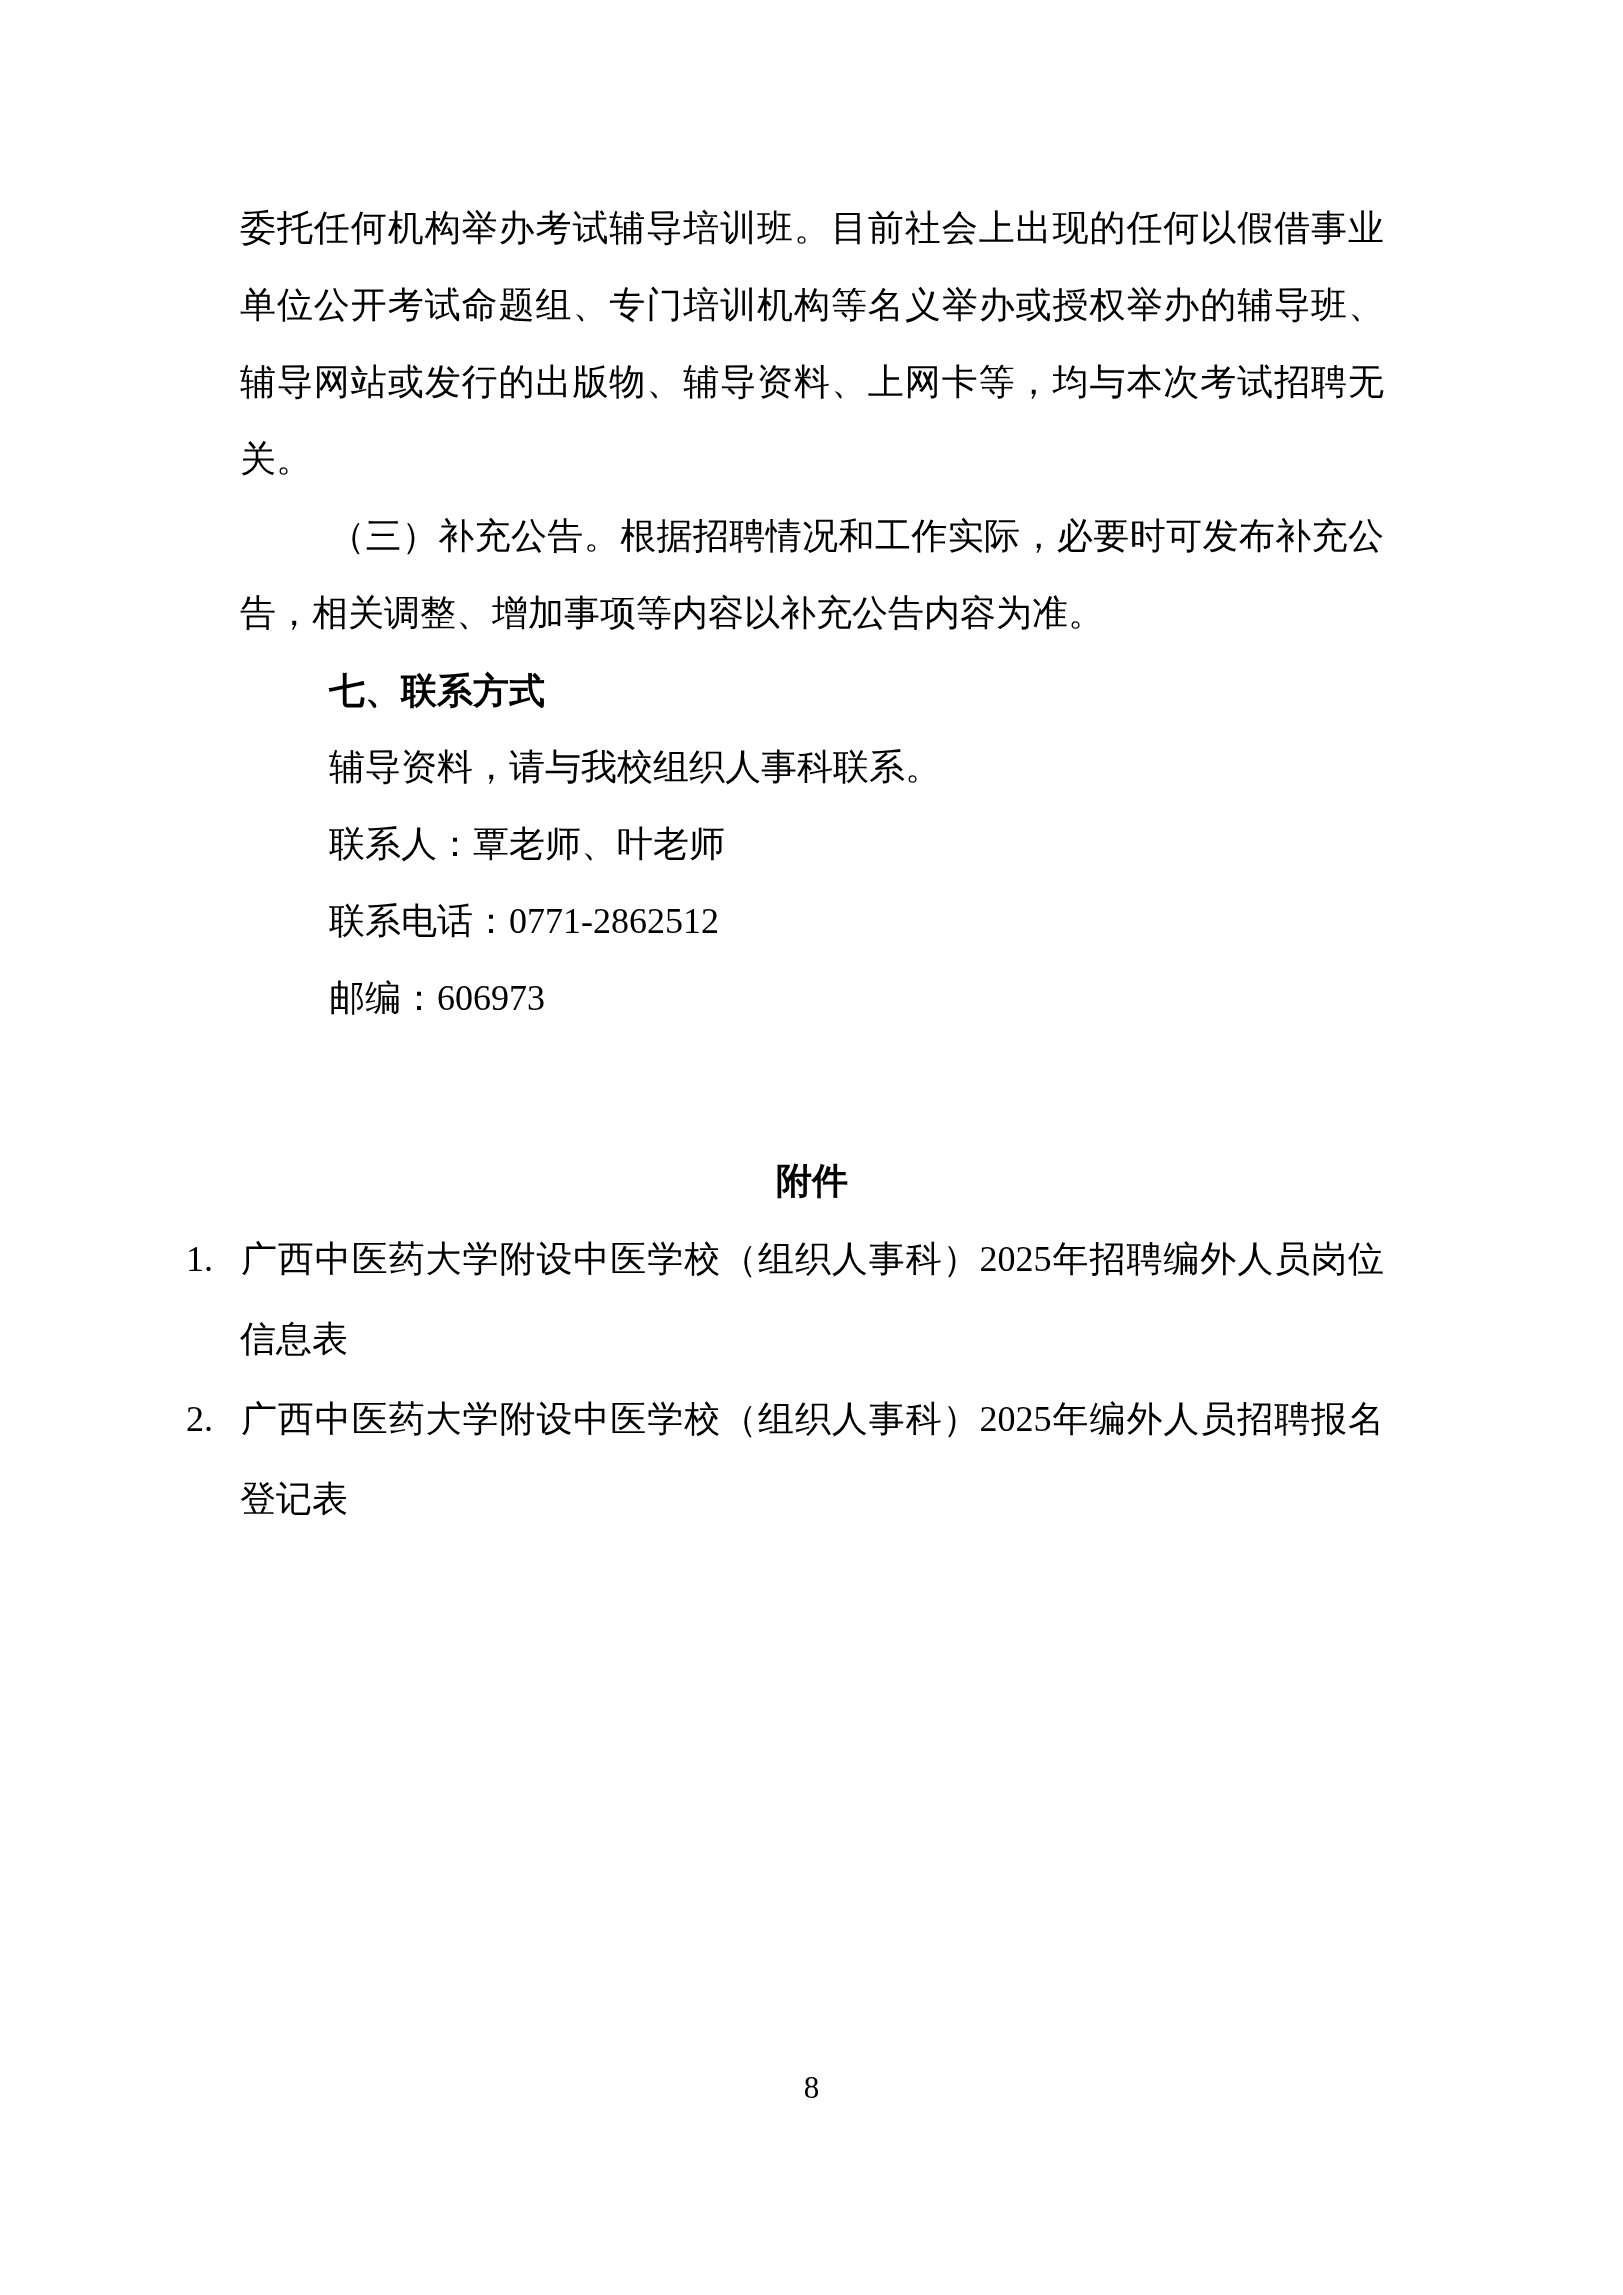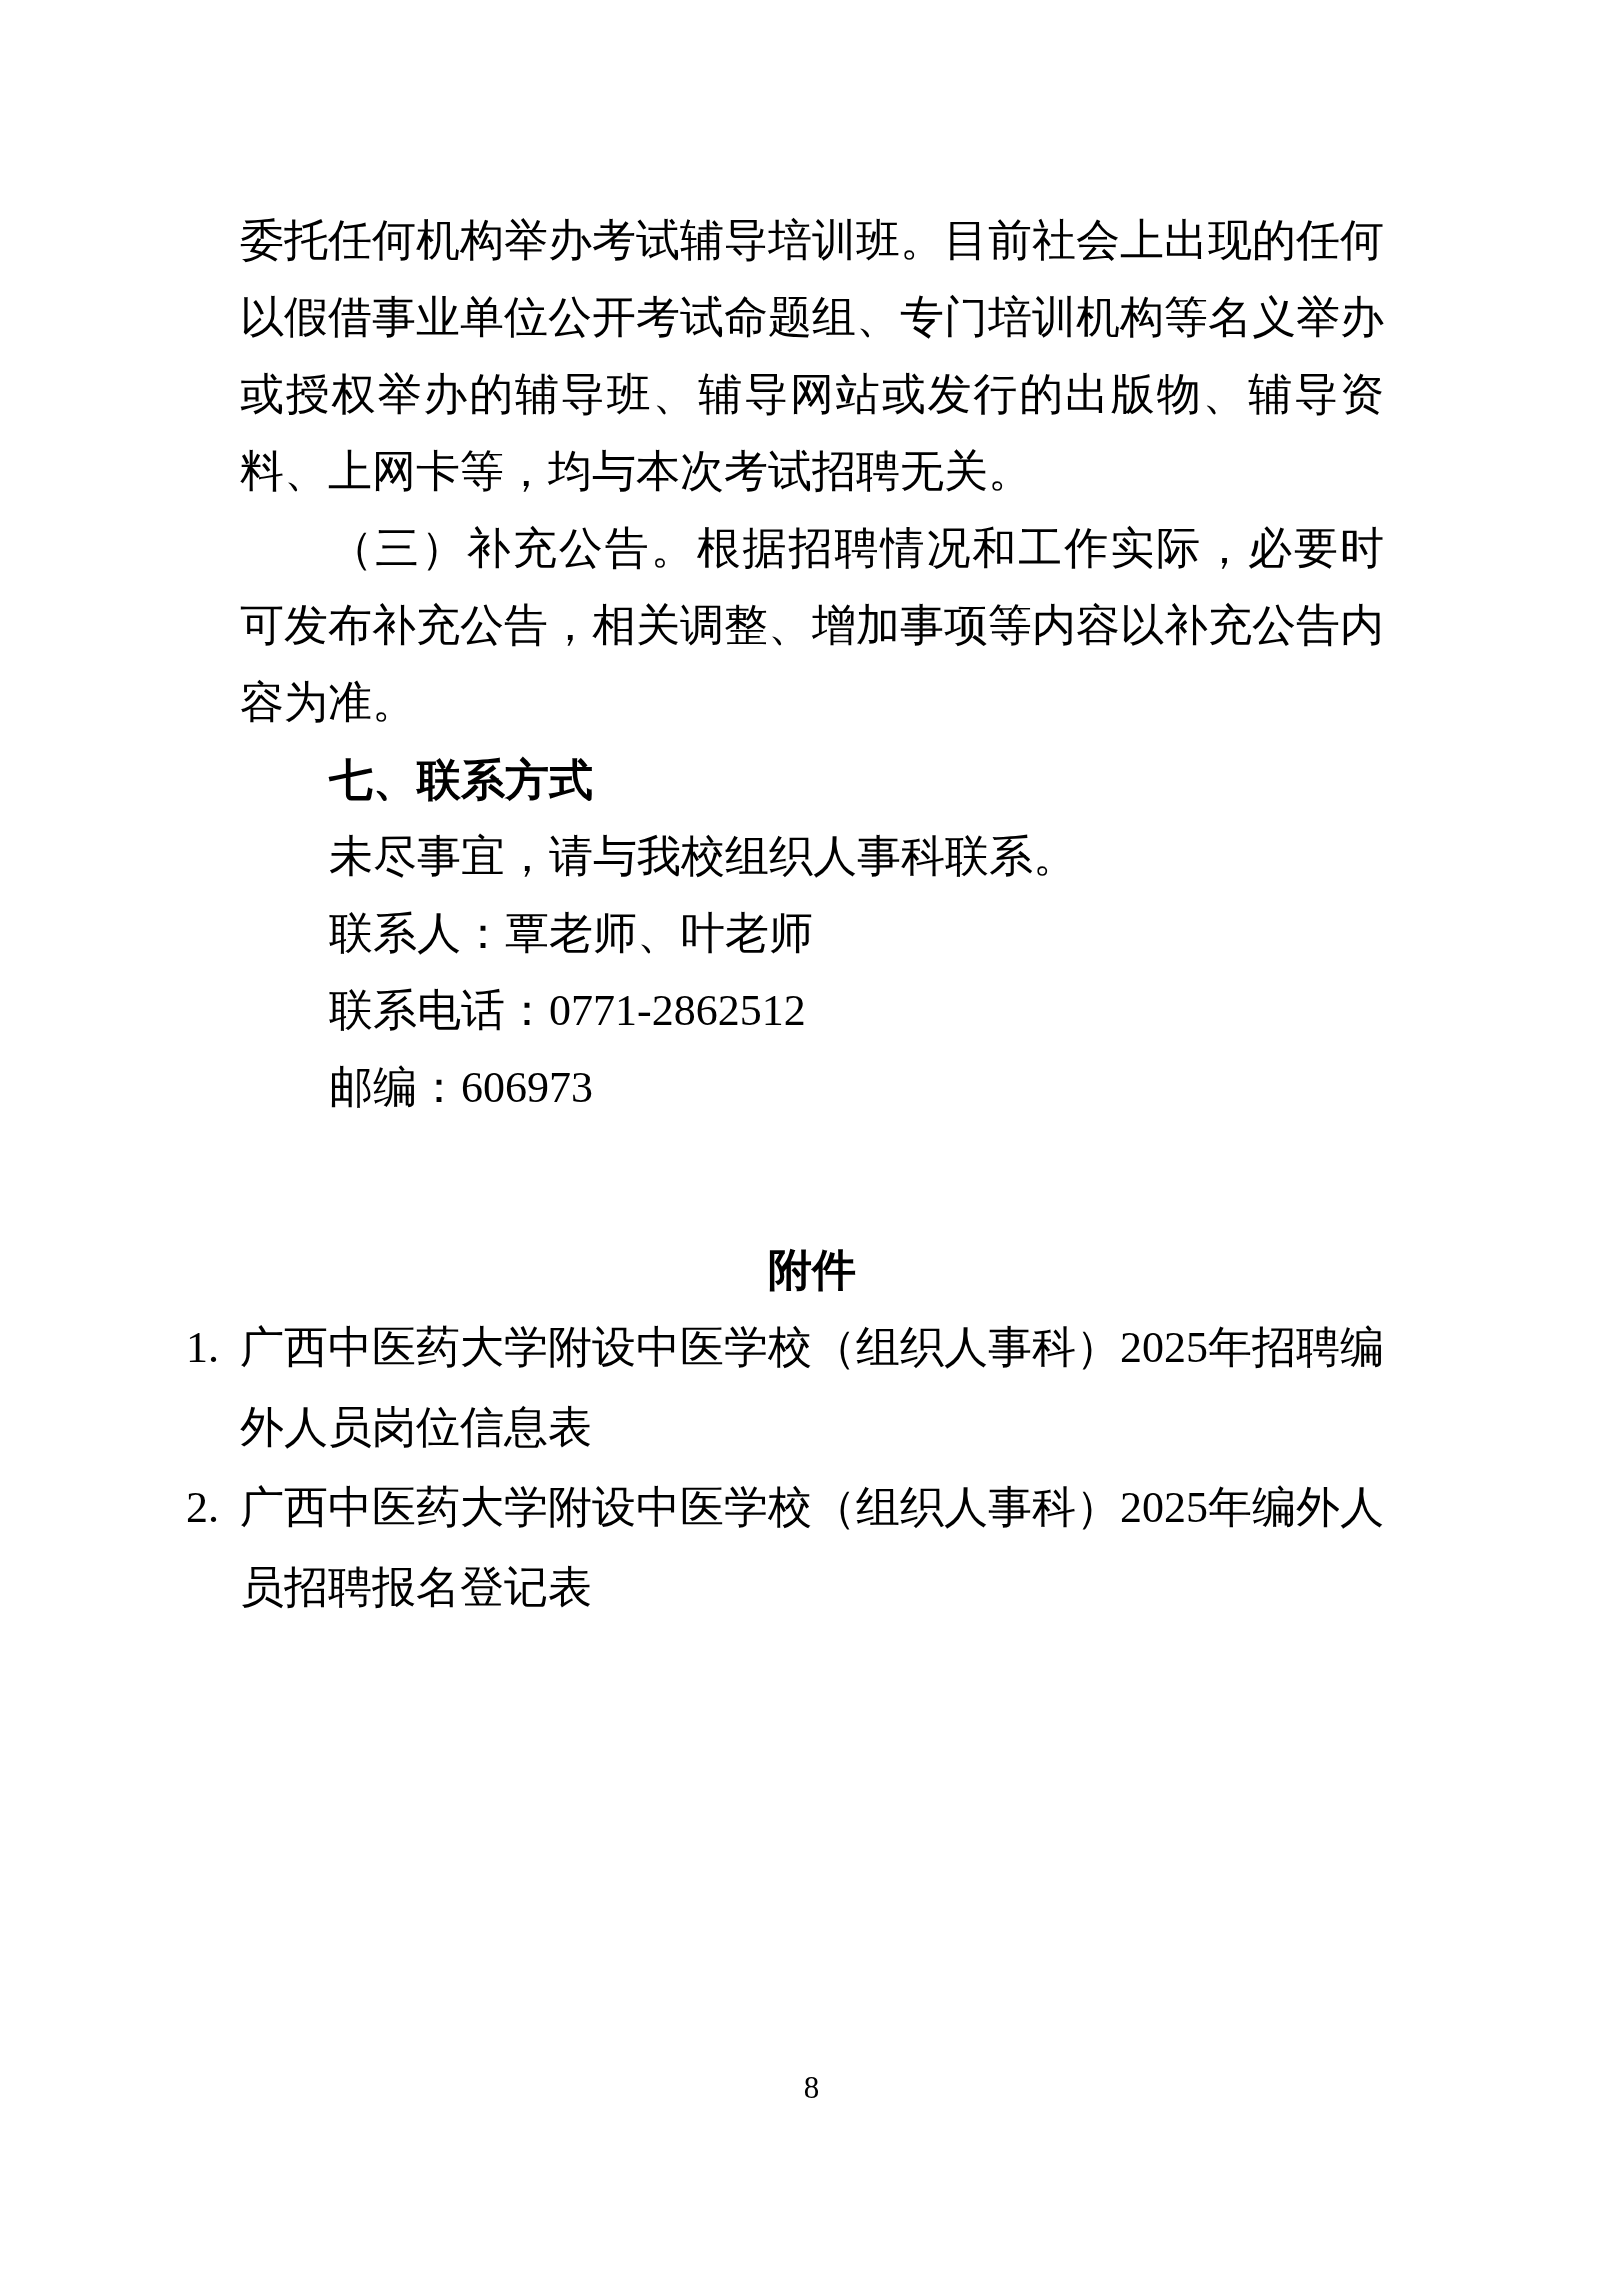--- a/index.html
+++ b/index.html
@@ -16,23 +16,23 @@
     font-family: "Liberation Serif", "DejaVu Serif", serif;
   }
   .page {
     position: absolute;
     inset: 0;
     background: #ffffff;
   }
   .doc {
     position: absolute;
     left: 240px;
-    top: 202px;
+    top: 190px;
     width: 1144px;
-    font-size: 44px;
+    font-size: 36px;
     line-height: 77px;
     text-align: justify;
   }
   .doc p {
     margin: 0;
     padding: 0;
   }
   .indent {
     text-indent: 89px;
   }
@@ -71,21 +71,21 @@
 <div class="page">
 
   <div class="doc">
 
     <p>委托任何机构举办考试辅导培训班。目前社会上出现的任何以假借事业单位公开考试命题组、专门培训机构等名义举办或授权举办的辅导班、辅导网站或发行的出版物、辅导资料、上网卡等，均与本次考试招聘无关。</p>
 
     <p class="indent">（三）补充公告。根据招聘情况和工作实际，必要时可发布补充公告，相关调整、增加事项等内容以补充公告内容为准。</p>
 
     <p class="indent h-bold">七、联系方式</p>
 
-    <p class="indent">未尽事宜，请与我校组织人事科联系。</p>
+    <p class="indent">辅导资料，请与我校组织人事科联系。</p>
 
     <p class="indent">联系人：覃老师、叶老师</p>
 
     <p class="indent">联系电话：0771-2862512</p>
 
 
     <p class="indent">邮编：606973</p>
 
     <p class="h-bold attach-label">附件</p>
 

